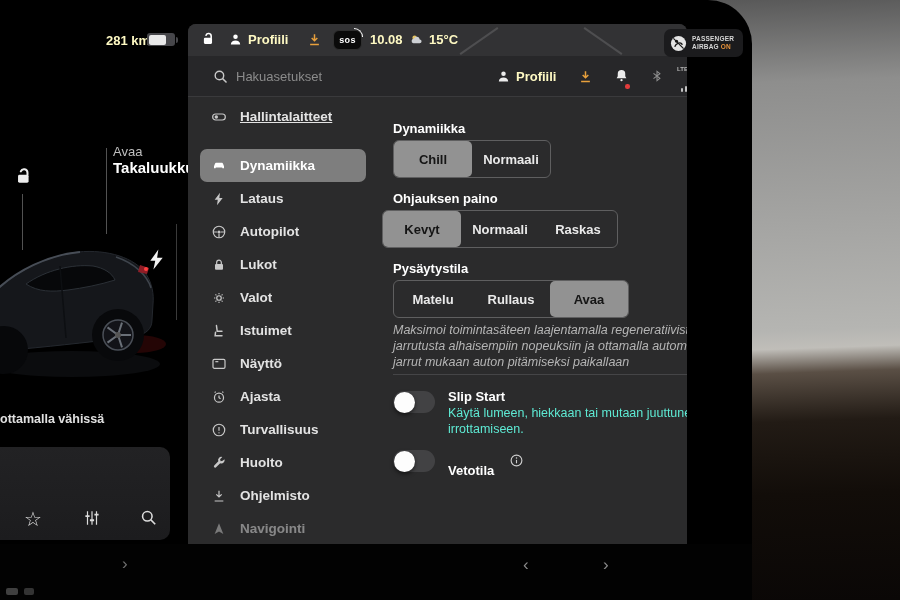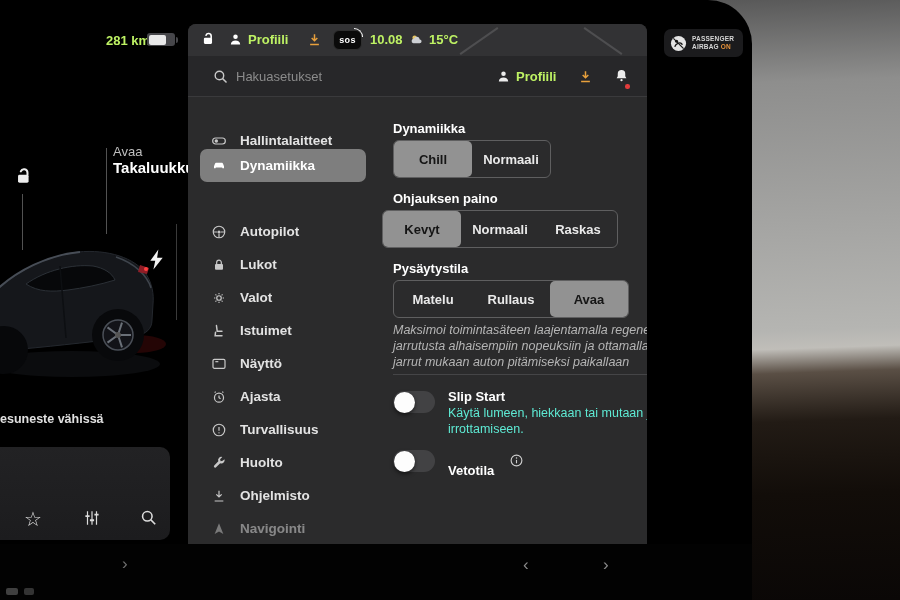--- a/index.html
+++ b/index.html
@@ -11,27 +11,27 @@
   
   #env { position:absolute; left:690px; top:0; width:210px; height:600px;
          background:linear-gradient(178deg,#585858 0%,#8e8e8d 14%,#a5a5a3 38%,
                     #b5b5b2 55%,#c0beb9 58%,#5a4f45 62%,#221b15 70%,#120d09 82%,#0a0706 100%); }
 
   
   #screen { position:absolute; left:0; top:0; width:752px; height:600px;
             background:#000; border-top-right-radius:44px; overflow:hidden; }
 
   
-  #panel { position:absolute; left:188px; top:24px; width:459px; height:520px;
+  #panel { position:absolute; left:188px; top:24px; width:499px; height:520px;
            background:#2b2b2c; border-radius:8px 8px 0 0; overflow:hidden; }
   #panel-topbar { position:absolute; left:0; top:0; width:549px; height:32px;
                   background:#323234; overflow:hidden; }
   #panel-search { position:absolute; left:0; top:32px; width:549px; height:41px;
                   background:#272729; border-bottom:1px solid #3a3a3c; }
-  .tb-text { color:#bef264; font-size:13px; font-weight:700; }
+  .tb-text { color:#fef9c3; font-size:13px; font-weight:700; }
 
   .search-input { position:absolute; left:48px; top:8px; width:250px; height:24px;
                   background:transparent; border:none; outline:none;
                   color:#ddd; font-size:13px; font-family:inherit; }
   .search-input::placeholder { color:#8b8b8b; }
 
   
   .side-item { position:absolute; left:12px; width:166px; height:33px;
                display:flex; align-items:center; gap:13px; padding:0 11px;
                color:#e3e3e3; font-size:13.5px; font-weight:600; cursor:pointer; }
@@ -129,21 +129,21 @@
       <div style="color:#bfbfbf;font-size:13px;">Avaa</div>
       <div style="color:#fff;font-size:15px;font-weight:700;">Takaluukku</div>
     </div>
     <div class="vline" style="left:106px;top:148px;height:86px;"></div>
     <div class="vline" style="left:176px;top:224px;height:96px;background:#3a3a3a;"></div>
 
     <svg class="abs" style="left:149px;top:249px;" width="15" height="21" viewBox="0 0 24 34">
       <path d="M15 1L2 19h8L7 33 22 14h-9z" fill="#f2f2f2"></path>
     </svg>
 
-    <div class="abs" style="left:0;top:412px;color:#e0e0e0;font-size:12.5px;font-weight:600;">esuneste vähissä</div>
+    <div class="abs" style="left:0;top:412px;color:#e0e0e0;font-size:12.5px;font-weight:600;">ottamalla vähissä</div>
 
     <div id="quick-card">
       <span class="q-ic" style="left:38px;font-size:20px;">☆</span>
       <svg class="q-ic" style="left:97px;top:62px;" width="18" height="18" viewBox="0 0 24 24">
         <path d="M6 3v18M12 3v18M18 3v18" stroke="#dcdcdc" stroke-width="1.6"></path>
         <path d="M3.2 9.5h5.6M9.2 15h5.6M15.2 7.5h5.6" stroke="#dcdcdc" stroke-width="2.4"></path>
       </svg>
       <svg class="q-ic" style="left:153px;top:61px;" width="19" height="19" viewBox="0 0 24 24">
         <circle cx="10.5" cy="10.5" r="6" fill="none" stroke="#dcdcdc" stroke-width="2"></circle>
         <path d="M15 15l5.5 5.5" stroke="#dcdcdc" stroke-width="2"></path>
@@ -202,32 +202,38 @@
           <path d="M6 7.5L17 16l-5 4V4l5 4L6 16.5" fill="none" stroke="#8f8f8f" stroke-width="1.8"></path>
         </svg>
         <div class="abs" style="left:489px;top:10px;">
           <span style="font-size:6px;font-weight:700;color:#b5b5b5;position:absolute;left:0;top:0;">LTE</span>
           <div style="position:absolute;left:2px;top:8px;width:24px;">
             <span class="bar" style="height:4px;"></span><span class="bar" style="height:6.5px;"></span><span class="bar" style="height:9px;"></span><span class="bar" style="height:11.5px;"></span>
           </div>
         </div>
       </div>
 
-      <div class="side-item" style="top:100px;">
+      <div class="side-item" style="top:76px;text-decoration:underline;">
         <svg width="16" height="16" viewBox="0 0 24 24">
           <rect x="2.5" y="7.5" width="19" height="9" rx="4.5" fill="none" stroke="#c8c8c8" stroke-width="1.8"></rect>
           <circle cx="8" cy="12" r="2.6" fill="#c8c8c8"></circle>
         </svg>
         <span>Hallintalaitteet</span>
       </div>
       <div class="side-item sel" style="top:125px;">
         <svg width="16" height="16" viewBox="0 0 24 24">
           <path d="M4.5 15.5v-3l1.3-3.6C6.2 7.6 7 7 8.2 7h7.6c1.2 0 2 .6 2.4 1.9l1.3 3.6v3h-2.3l-.5-1.3H7.3l-.5 1.3z" fill="#fff"></path>
         </svg>
         <span>Dynamiikka</span>
+      </div>
+      <div class="side-item" style="top:158px;">
+        <svg width="16" height="16" viewBox="0 0 24 24">
+          <path d="M13.5 2.5L5.5 13h4.6L9 21.5 17.5 10.5h-5z" fill="#c8c8c8"></path>
+        </svg>
+        <span>Lataus</span>
       </div>
       <div class="side-item" style="top:191px;">
         <svg width="16" height="16" viewBox="0 0 24 24">
           <circle cx="12" cy="12" r="8.6" fill="none" stroke="#c8c8c8" stroke-width="1.8"></circle>
           <path d="M3.6 12h5.6M14.8 12h5.6M12 14.5v6" stroke="#c8c8c8" stroke-width="1.8"></path>
           <circle cx="12" cy="12" r="2.3" fill="#c8c8c8"></circle>
         </svg>
         <span>Autopilot</span>
       </div>
       <div class="side-item" style="top:224px;">

